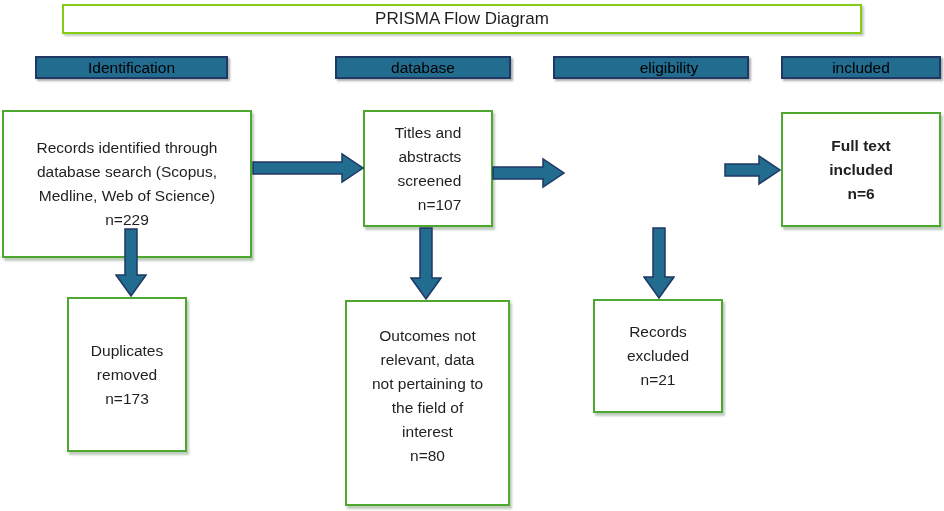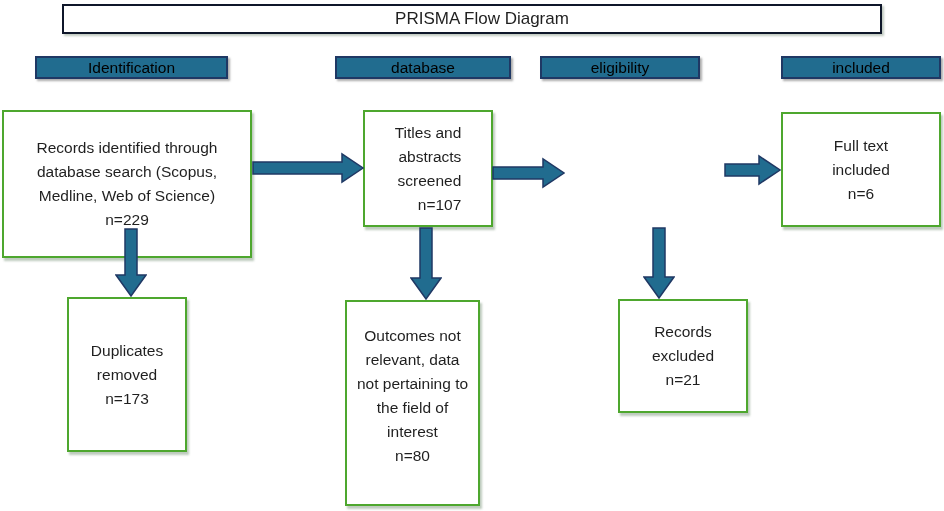--- a/index.html
+++ b/index.html
@@ -8,63 +8,62 @@
     position: relative;
     width: 944px;
     height: 511px;
     background: #ffffff;
     overflow: hidden;
   }
   .title-box {
     position: absolute;
     left: 62px; top: 4px;
     width: 796px; height: 26px;
-    border: 2px solid #0f172a;
+    border: 2px solid #84cc16;
     background: #ffffff;
     display: flex; align-items: center; justify-content: center;
     font-size: 17px;
     color: #1f1f1f;
     box-shadow: 2px 2px 2px rgba(120,140,120,0.45);
-    padding-left: 20px;
   }
   .banner {
     position: absolute;
     top: 56px; height: 19px;
     background: #216C8F;
     border: 2px solid #1F3864;
     color: #000000;
     font-size: 15.5px;
     display: flex; align-items: center; justify-content: center;
     box-shadow: 2px 2px 2px rgba(90,90,90,0.5);
   }
   .banner.identification { left: 35px;  width: 189px; }
   .banner.screening      { left: 335px; width: 172px; }
-  .banner.eligibility    { left: 540px; width: 156px; }
+  .banner.eligibility    { left: 553px; width: 156px; padding-left: 36px; }
   .banner.included       { left: 781px; width: 156px; }
   .flow-box {
     position: absolute;
     border: 2px solid #4EA72E;
     background: #ffffff;
     display: flex; align-items: center; justify-content: center;
     text-align: center;
     font-size: 15.5px;
     line-height: 24px;
     color: #1f1f1f;
     white-space: pre-line;
     box-shadow: 2px 3px 2px rgba(110,140,110,0.45);
     box-sizing: border-box;
   }
   .box-records-identified   { left: 2px;   top: 110px; width: 250px; height: 148px; }
   .box-titles-screened      { left: 363px; top: 110px; width: 130px; height: 117px; text-align: right; }
   .box-full-text-assessed   { left: 565px; top: 112px; width: 159px; height: 115px; }
-  .box-full-text-included   { left: 781px; top: 112px; width: 160px; height: 115px; }
+  .box-full-text-included   { left: 781px; top: 112px; width: 160px; height: 115px; font-weight: bold; }
   .box-duplicates-removed   { left: 67px;  top: 297px; width: 120px; height: 155px; }
-  .box-outcomes-not-relevant{ left: 345px; top: 300px; width: 135px; height: 206px;
+  .box-outcomes-not-relevant{ left: 345px; top: 300px; width: 165px; height: 206px;
                               align-items: flex-start; padding-top: 22px; }
-  .box-records-excluded     { left: 593px; top: 299px; width: 130px; height: 114px; margin-left: 25px; }
+  .box-records-excluded     { left: 593px; top: 299px; width: 130px; height: 114px; }
   .arrow { position: absolute; }
   .arrow polygon { fill: #216C8F; stroke: #1F3864; stroke-width: 1.5; }
 </style>
 </head>
 <body>
 
 <div id="canvas">
 
   <div class="title-box">
     <span>PRISMA Flow Diagram</span>

